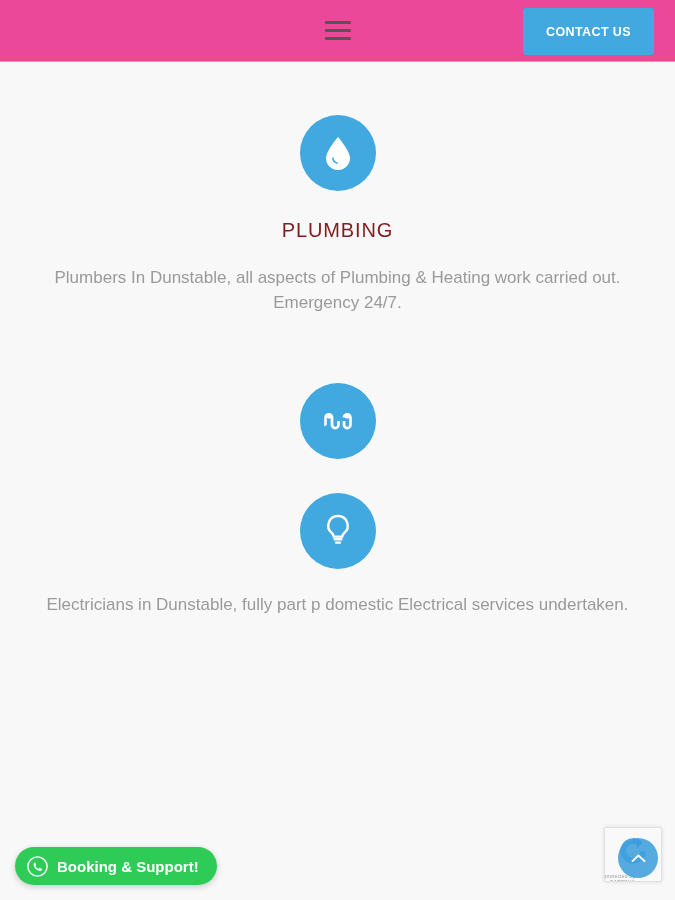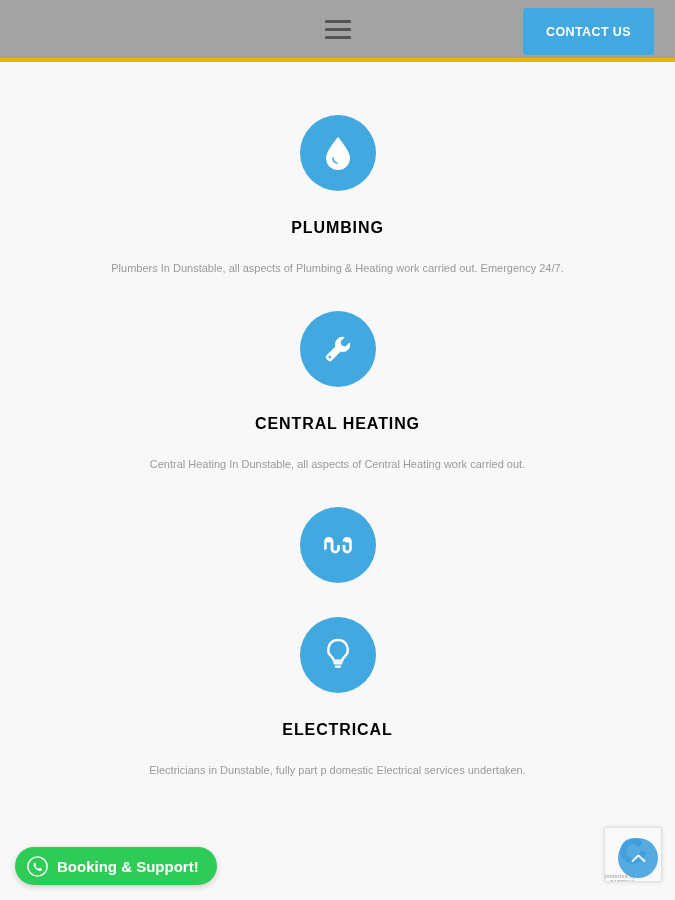--- a/index.html
+++ b/index.html
@@ -14,22 +14,22 @@
     font-family: "Liberation Sans", sans-serif;
     background: #f8f8f8;
     position: relative;
   }
 
   
   .site-header {
     position: relative;
     width: 675px;
     height: 62px;
-    background: #a3a3a3;
-    border-bottom: 4px solid #eab308;
+    background: #ec4899;
+    border-bottom: 1px solid #eab308;
     display: flex;
     align-items: center;
     justify-content: center;
   }
 
   .hamburger-btn {
     position: absolute;
     left: 50%;
     top: 50%;
     transform: translate(-50%, -50%);
@@ -91,30 +91,30 @@
     border-radius: 50%;
     background: #41a8e0;
     display: flex;
     align-items: center;
     justify-content: center;
   }
   .service-icon-wrap svg { display: block; }
 
   .service-title {
     margin-top: 28px;
-    font-size: 16px;
-    font-weight: bold;
+    font-size: 20px;
+    font-weight: normal;
     letter-spacing: 0.9px;
-    color: #000000;
+    color: #7f1d1d;
     text-transform: uppercase;
   }
 
   .service-desc {
     margin-top: 24px;
-    font-size: 11px;
+    font-size: 17px;
     color: #9a9a9a;
     line-height: 1.45;
     padding: 0 40px;
   }
 
   .block-gap { height: 34px; }
 
   
   .whatsapp-btn {
     position: absolute;
@@ -205,30 +205,20 @@
         <path d="M15 1 C15 1 3 15 3 22 a12 12 0 0 0 24 0 C27 15 15 1 15 1 Z" fill="#ffffff"></path>
         <path d="M10 22 a5 5 0 0 0 4 5" fill="none" stroke="#41a8e0" stroke-width="1.6" stroke-linecap="round"></path>
       </svg>
     </div>
     <div class="service-title">PLUMBING</div>
     <p class="service-desc">Plumbers In Dunstable, all aspects of Plumbing &amp; Heating work carried out. Emergency 24/7.</p>
   </section>
 
   <div class="block-gap"></div>
 
-  <section class="service-block">
-    <div class="service-icon-wrap">
-      <svg width="32" height="32" viewBox="0 0 32 32" aria-hidden="true">
-        <path d="M22.8 4.2 a7.4 7.4 0 0 0-9.4 9.2 L4.6 22.2 a2.6 2.6 0 0 0 0 3.7 l1.5 1.5 a2.6 2.6 0 0 0 3.7 0 l8.8-8.8 a7.4 7.4 0 0 0 9.2-9.4 l-4.3 4.3 -3.9-1.1 -1.1-3.9 Z" fill="#ffffff"></path>
-        <circle cx="7.9" cy="24.1" r="1.25" fill="#41a8e0"></circle>
-      </svg>
-    </div>
-    <div class="service-title">CENTRAL HEATING</div>
-    <p class="service-desc">Central Heating In Dunstable, all aspects of Central Heating work carried out.</p>
-  </section>
 
   <div class="block-gap"></div>
 
   <section class="service-block">
     <div class="service-icon-wrap">
       <svg width="34" height="22" viewBox="0 0 34 22" aria-hidden="true">
         <path d="M3.2 7.6 a4.6 4.6 0 0 1 9.2 0 v7.2 a1.9 1.9 0 0 0 3.8 0 V11 h2.6 v3.8 a4.6 4.6 0 0 1-9.2 0 V7.6 a1.9 1.9 0 0 0-3.8 0 v7.2 a4.6 4.6 0 0 1-2.6 1.4 Z" fill="#ffffff"></path>
         <path d="M21.6 7.6 a4.6 4.6 0 0 1 9.2 0 v7.2 a4.6 4.6 0 0 1-9.2 0 V11 h2.8 v3.8 a1.9 1.9 0 0 0 3.8 0 V7.6 a1.9 1.9 0 0 0-3.8 0 Z" fill="#ffffff"></path>
         <circle cx="8.0" cy="6.0" r="2.6" fill="#ffffff"></circle>
         <circle cx="26.2" cy="6.0" r="2.6" fill="#ffffff"></circle>
@@ -239,21 +229,20 @@
   <div class="block-gap"></div>
 
   <section class="service-block">
     <div class="service-icon-wrap">
       <svg width="26" height="34" viewBox="0 0 26 34" aria-hidden="true">
         <path d="M13 2 a9.6 9.6 0 0 0-6.2 17 c1.3 1.2 1.9 2.3 2.0 3.6 h8.4 c0.1-1.3 0.7-2.4 2.0-3.6 A9.6 9.6 0 0 0 13 2 Z" fill="none" stroke="#ffffff" stroke-width="2.4"></path>
         <rect x="8.6" y="24.0" width="8.8" height="2.6" rx="0.6" fill="#ffffff"></rect>
         <rect x="9.9" y="27.6" width="6.2" height="2.2" rx="1.1" fill="#ffffff"></rect>
       </svg>
     </div>
-    <div class="service-title">ELECTRICAL</div>
     <p class="service-desc">Electricians in Dunstable, fully part p domestic Electrical services undertaken.</p>
   </section>
 
 </main>
 
 <button class="whatsapp-btn">
   <span>
     <svg width="21" height="21" viewBox="0 0 24 24" aria-hidden="true">
       <circle cx="12" cy="12" r="11" fill="none" stroke="#ffffff" stroke-width="1.7"></circle>
       <path d="M8.6 7.4 c0.5-0.1 0.8 0 1.0 0.5 l0.8 1.8 c0.1 0.3 0.1 0.5-0.1 0.8 l-0.5 0.6 c-0.2 0.2-0.2 0.4-0.1 0.6 a6.4 6.4 0 0 0 3.1 3.0 c0.3 0.1 0.5 0.1 0.7-0.1 l0.7-0.8 c0.2-0.3 0.5-0.3 0.8-0.2 l1.8 0.9 c0.4 0.2 0.5 0.5 0.4 0.9 -0.3 1.3-1.6 2.0-3.0 1.7 a9.6 9.6 0 0 1-6.6-6.5 c-0.3-1.5 0.4-2.8 1.0-3.2 Z" fill="#ffffff"></path>

